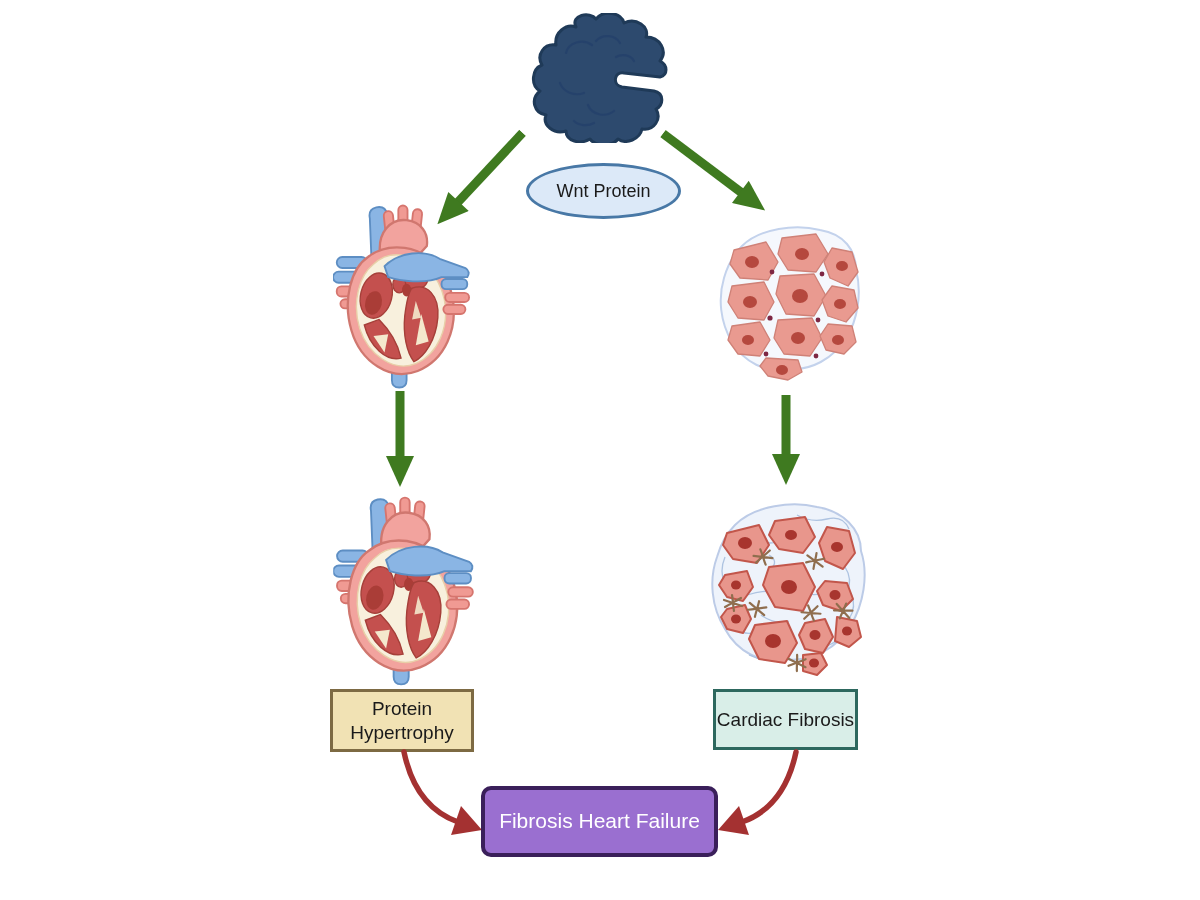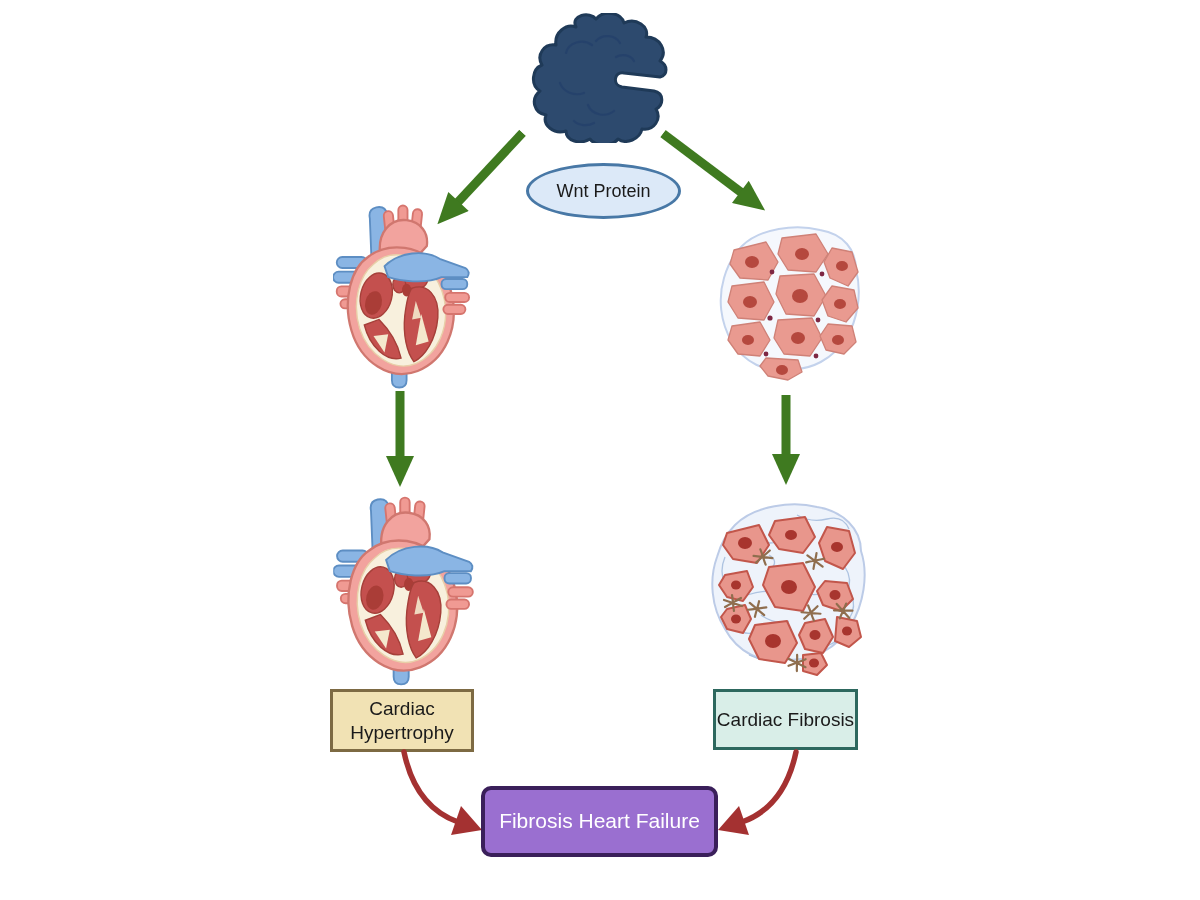--- a/index.html
+++ b/index.html
@@ -228,21 +228,21 @@
         <path class="f-fb" transform="translate(52,112) rotate(22)" d="M-9,-3 C-3,-1 3,1 9,3 M-8,4 C-3,1 3,-2 8,-5 M-1,-8 C0,-3 0,3 1,8"></path>
         <path class="f-fb" transform="translate(106,116) rotate(-14)" d="M-9,-3 C-3,-1 3,1 9,3 M-8,4 C-3,1 3,-2 8,-5 M-1,-8 C0,-3 0,3 1,8"></path>
         <path class="f-fb" transform="translate(28,106)" d="M-9,-3 C-3,-1 3,1 9,3 M-8,4 C-3,1 3,-2 8,-5 M-1,-8 C0,-3 0,3 1,8"></path>
         <path class="f-fb" transform="translate(138,114) rotate(30)" d="M-9,-3 C-3,-1 3,1 9,3 M-8,4 C-3,1 3,-2 8,-5 M-1,-8 C0,-3 0,3 1,8"></path>
         <path class="f-fb" transform="translate(92,166) rotate(8)" d="M-9,-3 C-3,-1 3,1 9,3 M-8,4 C-3,1 3,-2 8,-5 M-1,-8 C0,-3 0,3 1,8"></path>
       </g>
     </svg>
   </div>
 
   <div class="abs box-label box-hypertrophy" style="left:330px;top:689px;width:138px;height:57px;">
-    <span>Cardiac Hypertrophy</span>
+    <span>Protein Hypertrophy</span>
   </div>
 
   <div class="abs box-label box-fibrosis" style="left:713px;top:689px;width:139px;height:55px;">
     <span>Cardiac Fibrosis</span>
   </div>
 
   <div class="abs" style="left:390px;top:746px;width:100px;height:92px;">
     <svg width="100" height="92" viewBox="0 0 100 92">
       <path class="rarrow-line" d="M14,6 C22,44 40,66 68,76"></path>
       <polygon class="rarrow-head" points="92,84 71,60 61,89"></polygon>

